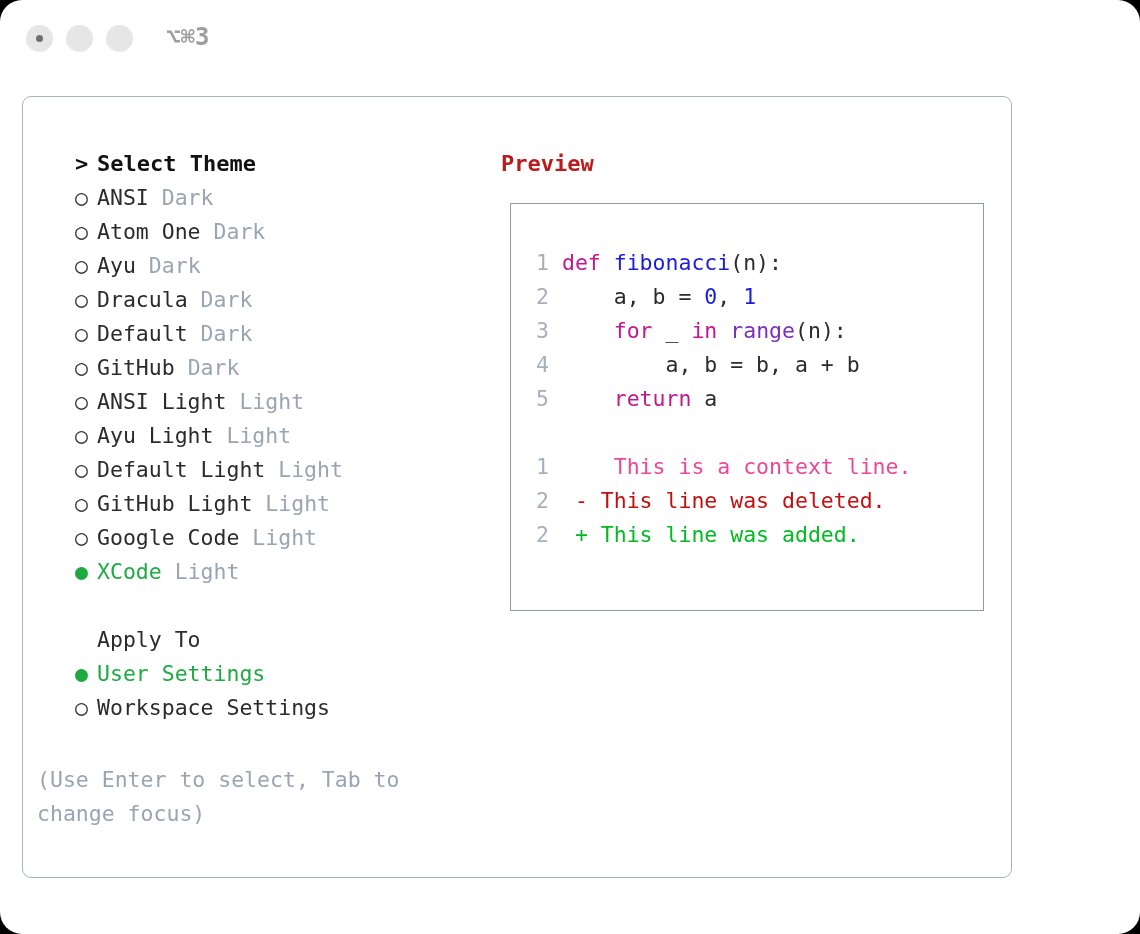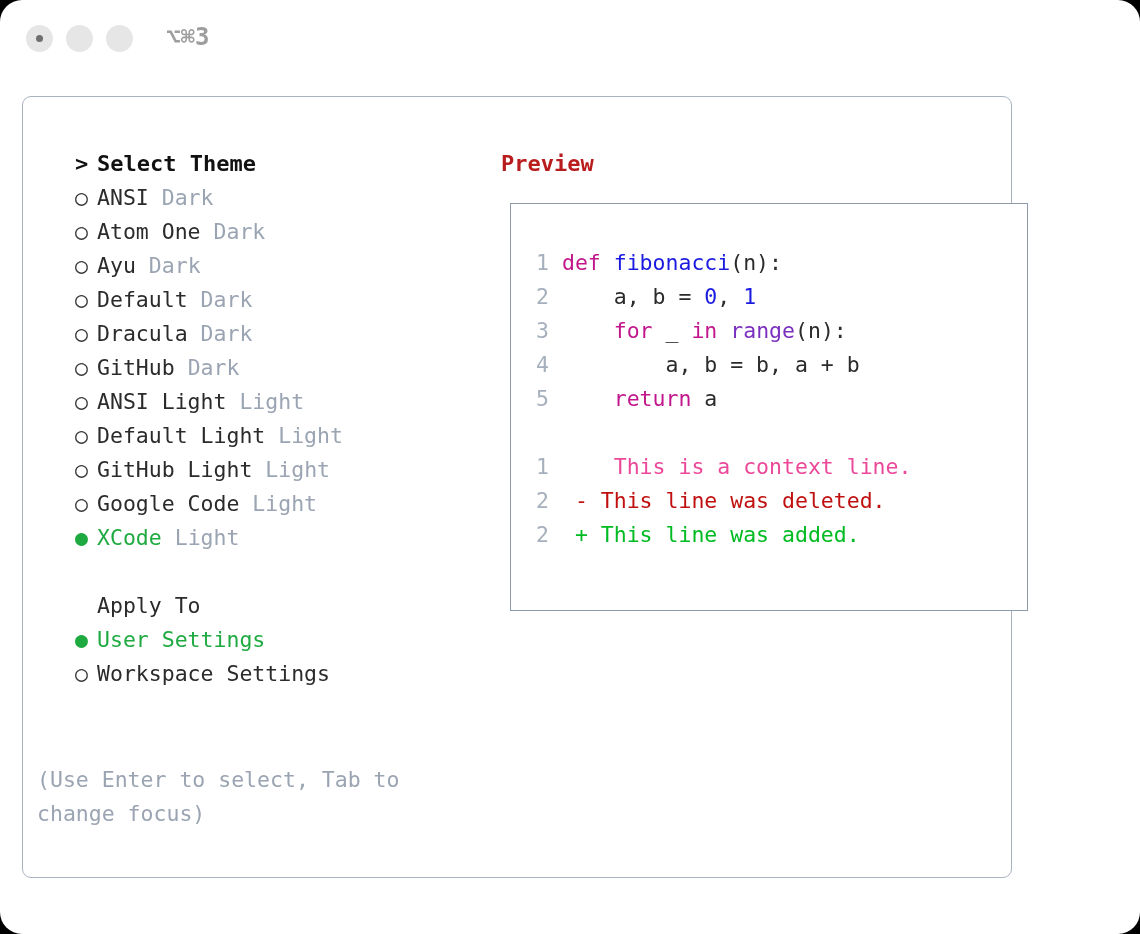--- a/index.html
+++ b/index.html
@@ -126,21 +126,21 @@
     font-size: 22px;
     font-weight: bold;
     color: #b91c1c;
     line-height: 34px;
     white-space: pre;
   }
   #preview-box {
     position: absolute;
     left: 9px;
     top: 56px;
-    width: 518px;
+    width: 474px;
     height: 408px;
     border: 1.6px solid #8d9aab;
     box-sizing: border-box;
     background: #ffffff;
   }
   #code {
     position: absolute;
     left: 14px;
     top: 42px;
     font-size: 21.5px;
@@ -178,24 +178,25 @@
     <div id="shortcut">⌥⌘3</div>
   </div>
 
   <div id="panel">
 
     <div id="left-col">
         <div class="row header"><span class="mark">&gt;</span><span>Select Theme</span></div>
         <div class="row"><span class="mark">○</span><span class="name">ANSI</span><span> </span><span class="variant">Dark</span></div>
         <div class="row"><span class="mark">○</span><span class="name">Atom One</span><span> </span><span class="variant">Dark</span></div>
         <div class="row"><span class="mark">○</span><span class="name">Ayu</span><span> </span><span class="variant">Dark</span></div>
+        <div class="row"><span class="mark">○</span><span class="name">Dracula</span><span> </span><span class="variant">Dark</span></div>
         <div class="row"><span class="mark">○</span><span class="name">Default</span><span> </span><span class="variant">Dark</span></div>
-        <div class="row"><span class="mark">○</span><span class="name">Dracula</span><span> </span><span class="variant">Dark</span></div>
         <div class="row"><span class="mark">○</span><span class="name">GitHub</span><span> </span><span class="variant">Dark</span></div>
         <div class="row"><span class="mark">○</span><span class="name">ANSI Light</span><span> </span><span class="variant">Light</span></div>
+        <div class="row"><span class="mark">○</span><span class="name">Ayu Light</span><span> </span><span class="variant">Light</span></div>
         <div class="row"><span class="mark">○</span><span class="name">Default Light</span><span> </span><span class="variant">Light</span></div>
         <div class="row"><span class="mark">○</span><span class="name">GitHub Light</span><span> </span><span class="variant">Light</span></div>
         <div class="row"><span class="mark">○</span><span class="name">Google Code</span><span> </span><span class="variant">Light</span></div>
         <div class="row selected"><span class="mark">●</span><span class="name">XCode</span><span> </span><span class="variant">Light</span></div>
         <div class="spacer-row"></div>
         <div class="row"><span class="mark"> </span><span>Apply To</span></div>
         <div class="row selected"><span class="mark">●</span><span class="name">User Settings</span></div>
         <div class="row"><span class="mark">○</span><span class="name">Workspace Settings</span></div>
       </div>
 

